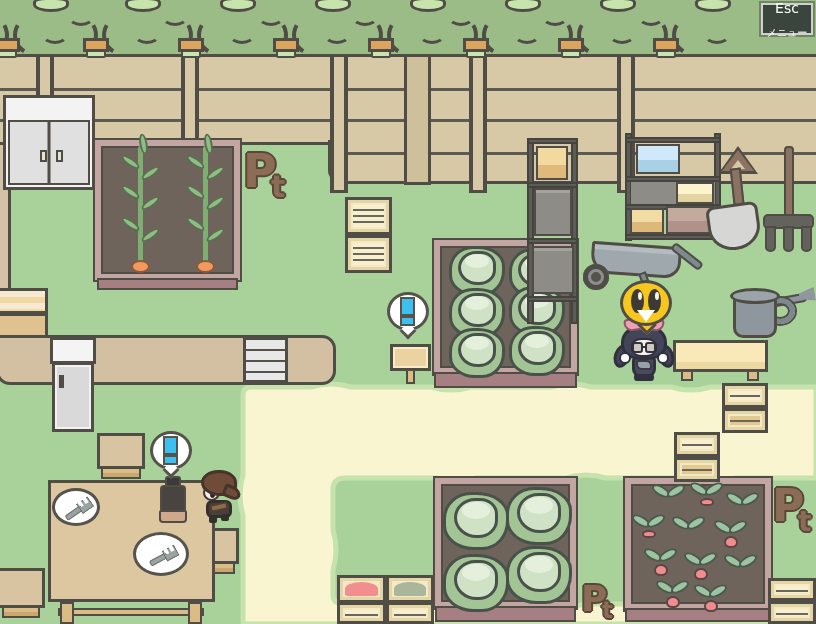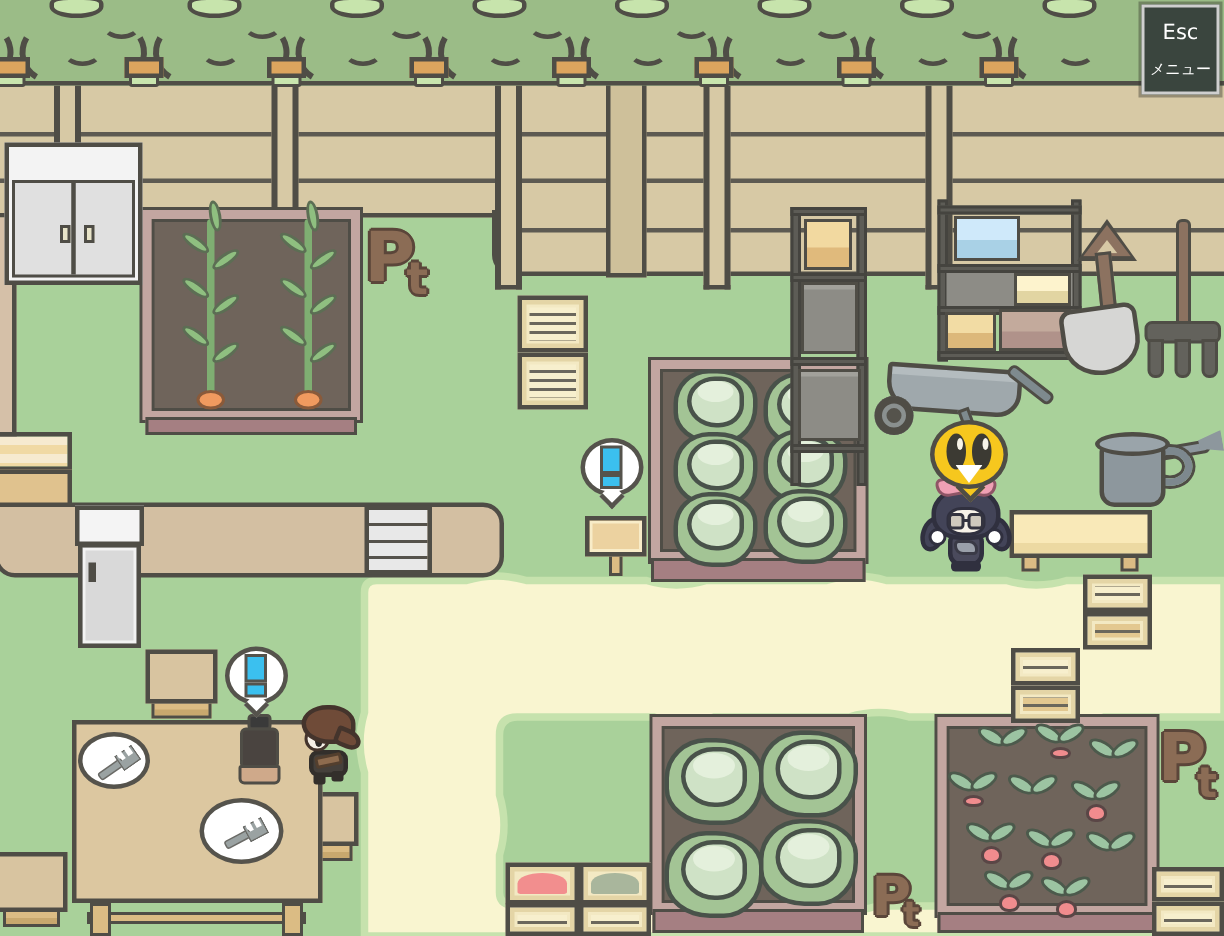--- a/index.html
+++ b/index.html
@@ -89,21 +89,21 @@
        box-shadow:0 0 0 2px #55534c;}
   .ab-dot{position:absolute;left:15px;top:26px;width:11px;height:6px;background:#3bc0ef;
        box-shadow:0 0 0 2px #55534c;}
 
   .pt{position:absolute;color:#8b6c55;font-weight:bold;z-index:8;
       text-shadow:-2px 0 #5b463a,2px 0 #5b463a,0 -2px #5b463a,0 2px #5b463a,
                   -1px -1px #5b463a,1px 1px #5b463a,-1px 1px #5b463a,1px -1px #5b463a;}
   .pt .big{display:block;line-height:1;}
   .pt .small{display:block;position:absolute;line-height:1;}
 
-  #esc-btn{position:absolute;left:761px;top:3px;width:52px;height:60px;background:#3a453e;
+  #esc-btn{position:absolute;left:761px;top:3px;width:52px;height:32px;background:#3a453e;
       border:2px solid #cfcfcf;box-shadow:0 0 0 2px rgba(50,50,40,.4);box-sizing:border-box;
       color:#fff;display:flex;flex-direction:column;align-items:center;justify-content:center;
       gap:13px;z-index:50;cursor:pointer;}
   #esc-btn .l1{font-size:14px;line-height:1;}
   #esc-btn .l2{font-size:10px;line-height:1;}
 </style>
 </head>
 <body>
 
 <div id="stage">

